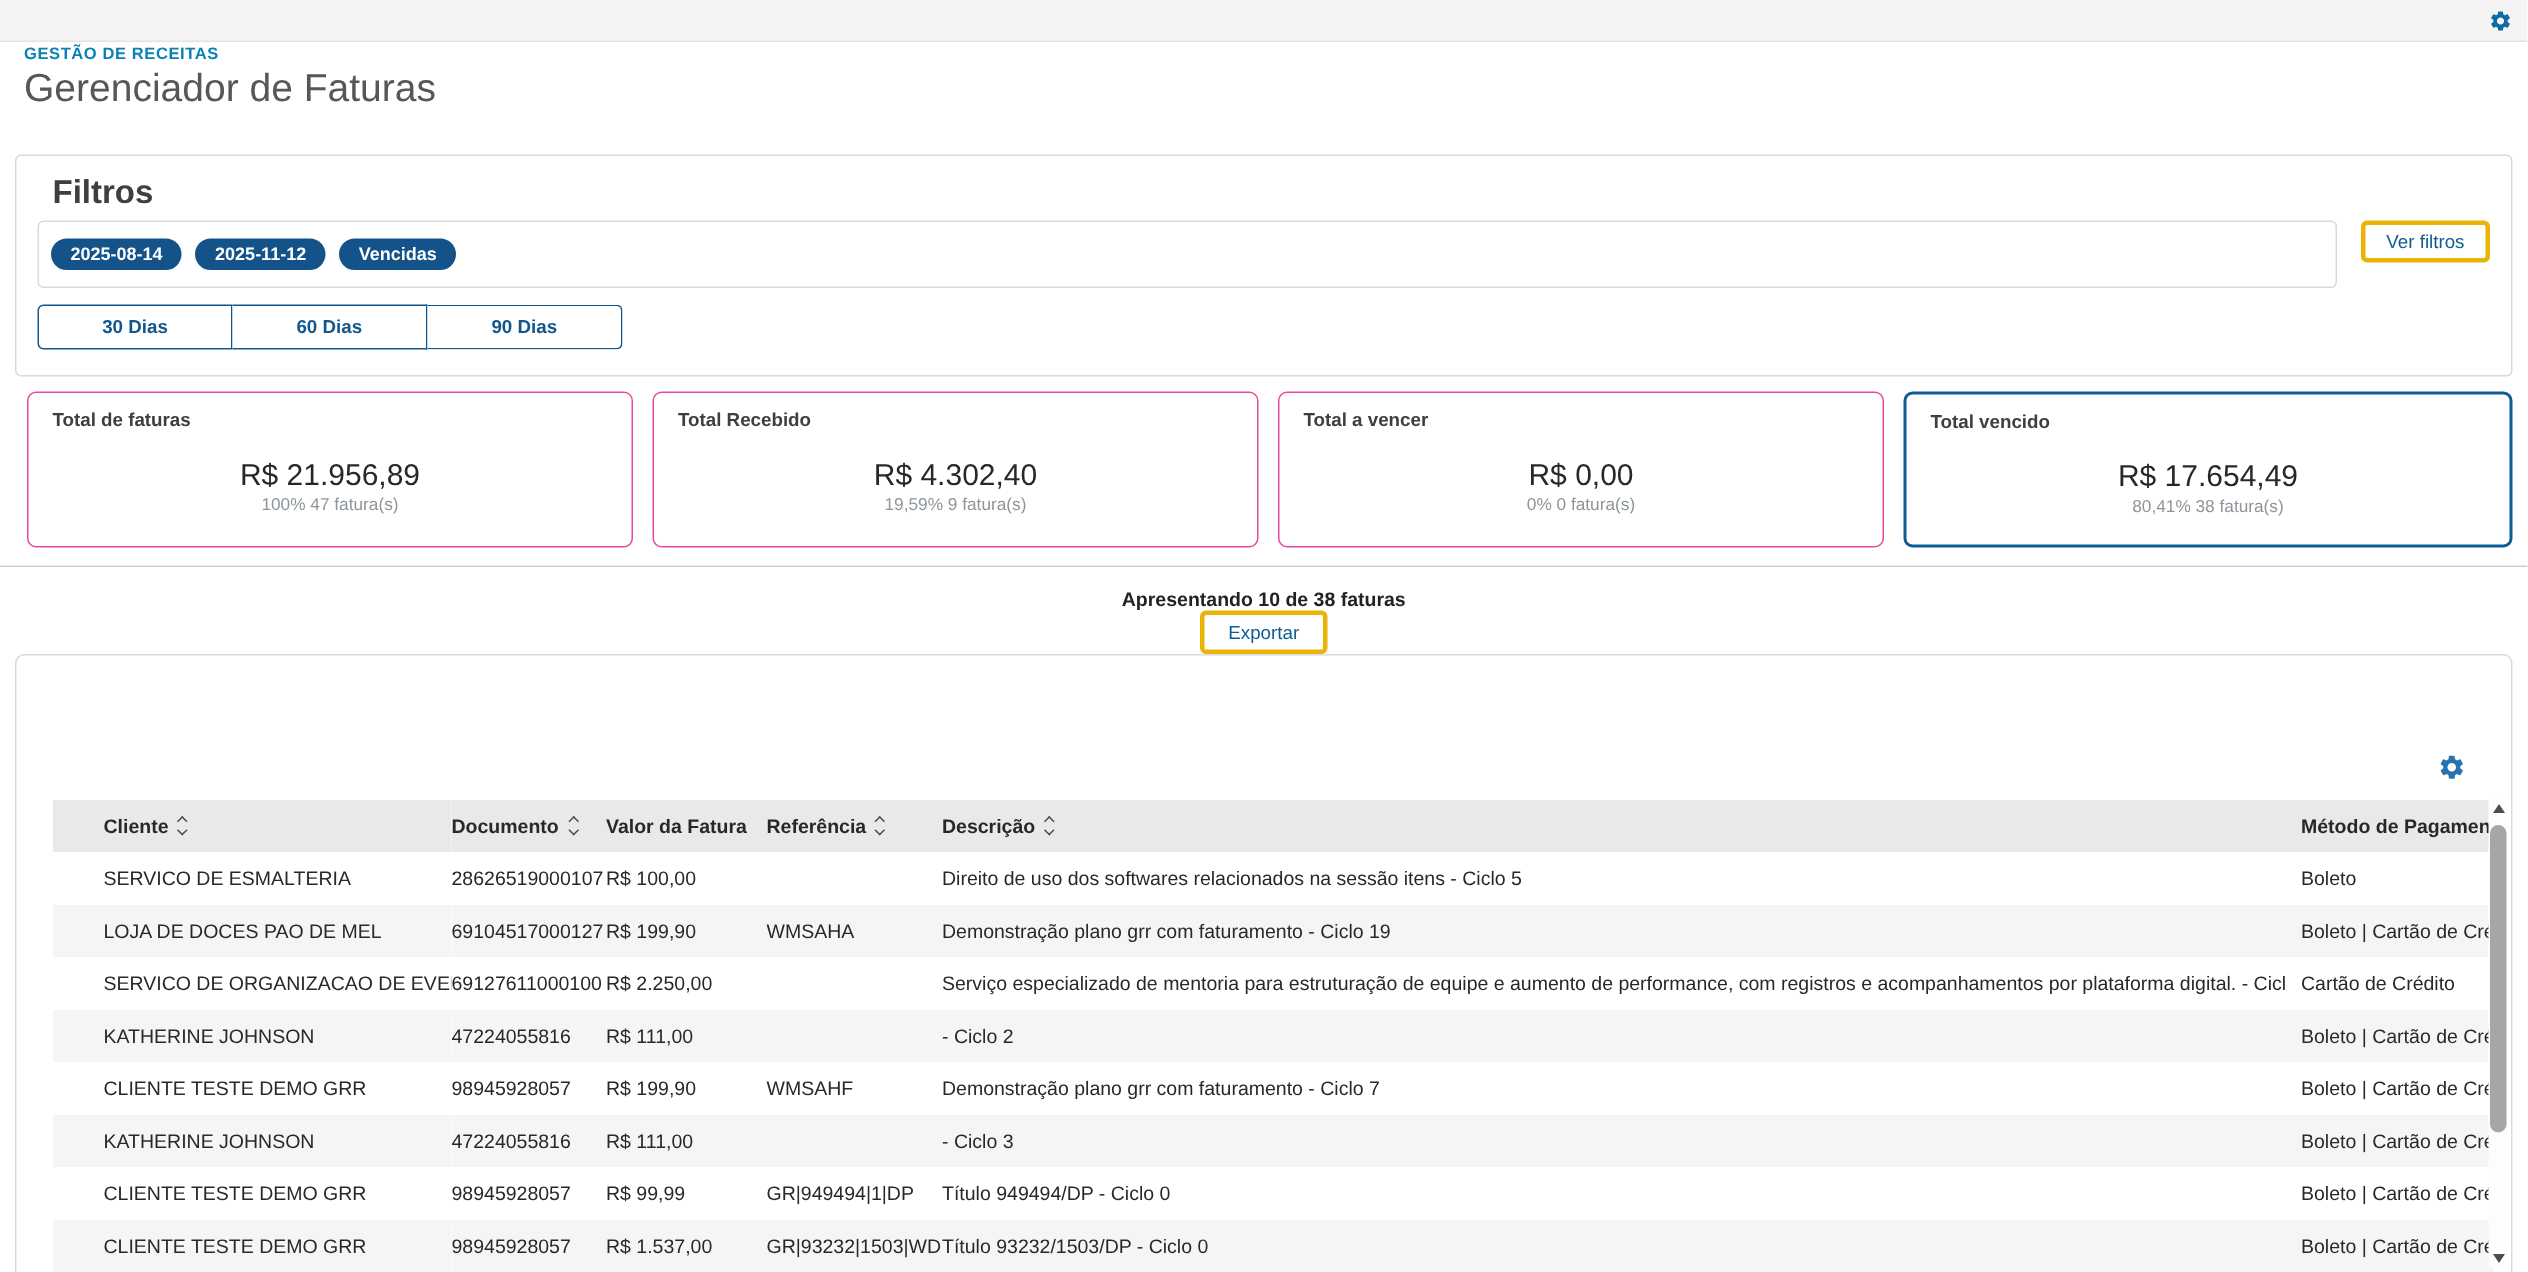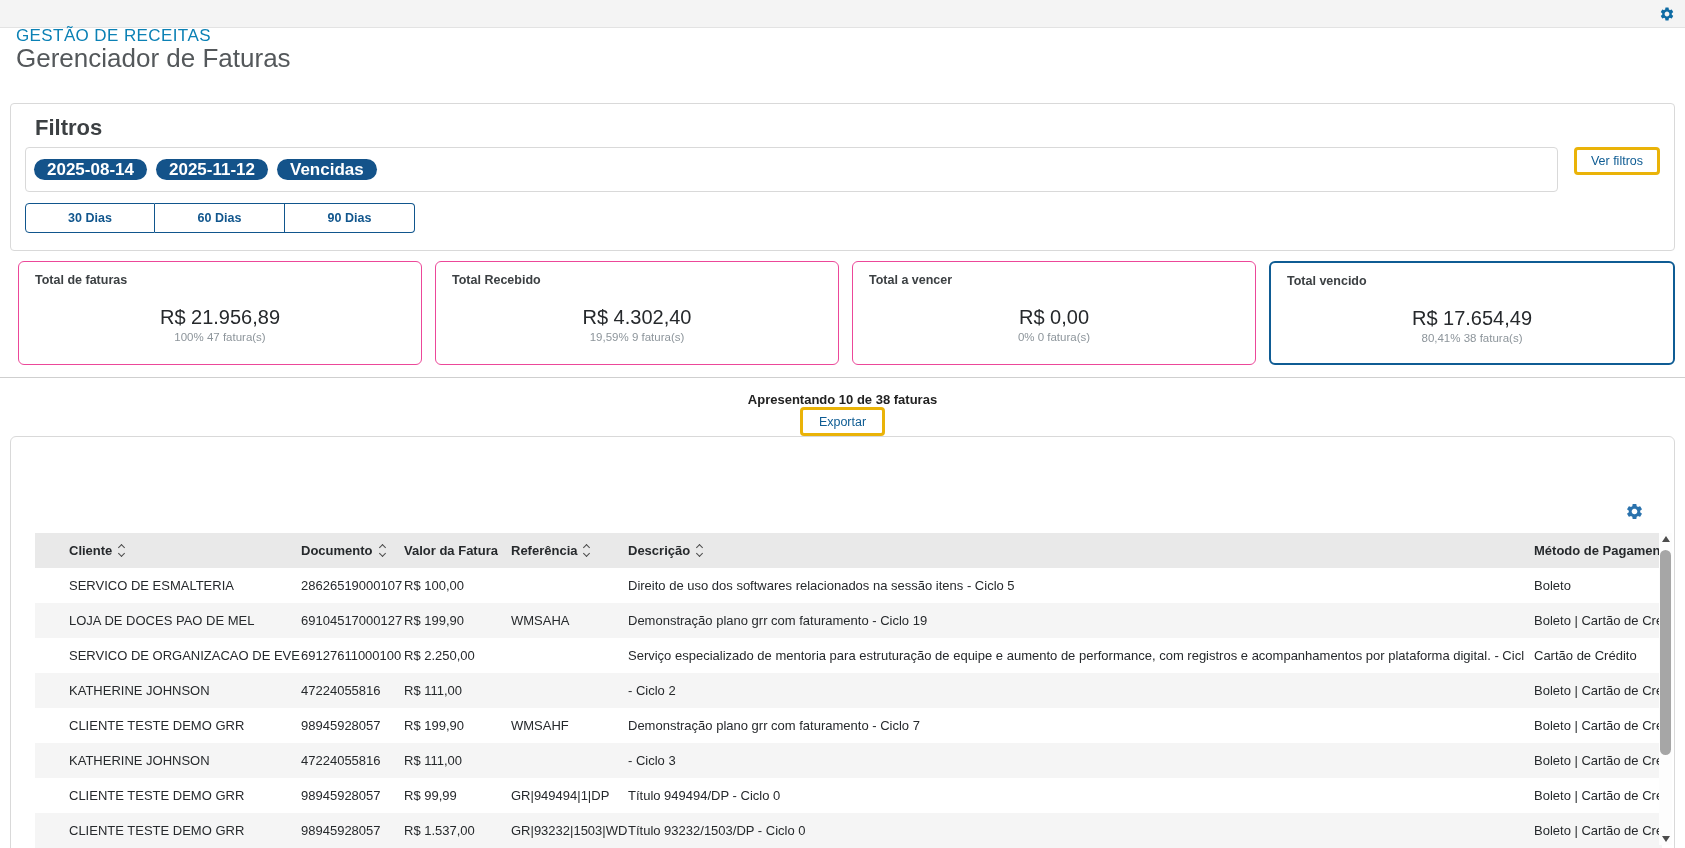--- a/index.html
+++ b/index.html
@@ -2,35 +2,35 @@
 <html><head>
 <meta charset="utf-8">
 <style>
   * { margin:0; padding:0; box-sizing:border-box; }
   html,body { width:1685px; height:848px; overflow:hidden; background:#fff;
               font-family:"Liberation Sans", sans-serif; color:#26292c; }
 
   
   .topbar { height:28px; background:#f4f4f4; border-bottom:1px solid #e3e3e3;
             display:flex; align-items:center; justify-content:space-between; padding:0 10px 0 16px; }
-  .topbar-label { font-size:17px; font-weight:normal; letter-spacing:.4px; color:#0b81b5;margin-top:44px; }
+  .topbar-label { font-size:11px; font-weight:bold; letter-spacing:.4px; color:#0b81b5;margin-top:44px; }
   .topbar-gear { width:16px; height:16px; color:#0e6ba3; cursor:pointer; }
   .topbar-gear svg { width:16px; height:16px; display:block; }
 
   
   .page-title { font-size:26px; font-weight:400; color:#54585b; margin:15px 0 0 16px; line-height:30px; }
 
   
   .filters-panel { margin:30px 10px 0 10px; border:1px solid #d9d9d9; border-radius:4px;
                    padding:14px 14px 17px 14px; }
   .filters-heading { font-size:22px; font-weight:700; color:#3c4043; line-height:20px; margin-left:10px; }
   .filters-row { display:flex; align-items:flex-start; margin-top:9px; }
   .chips-box { flex:1; border:1px solid #d9d9d9; border-radius:4px; min-height:44px;
                padding:11px 8px; display:flex; gap:9px; margin-right:16px; }
-  .chip { background:#14538a; color:#fff; border-radius:12px; font-size:17px; font-weight:700;
+  .chip { background:#14538a; color:#fff; border-radius:12px; font-size:12px; font-weight:700;
           padding:4px 13px; line-height:13px; white-space:nowrap; cursor:pointer; }
   .btn-outline { background:#fff; border:3px solid #eab308; color:#0e5c93; border-radius:4px;
                  font-size:12.5px; font-family:inherit; cursor:pointer; }
   .ver-filtros { height:28px; padding:0 14px; margin-top:0; }
   .period-group { display:flex; margin-top:11px; }
   .period-btn { width:130px; height:30px; background:#fff; border:1px solid #11568d; color:#11568d;
                 font-size:12.5px; font-weight:700; font-family:inherit; cursor:pointer; border-radius:0; }
   .period-btn + .period-btn { border-left:none; }
   .period-btn:first-child { border-radius:4px 0 0 4px; }
   .period-btn:last-child { border-radius:0 4px 4px 0; }

